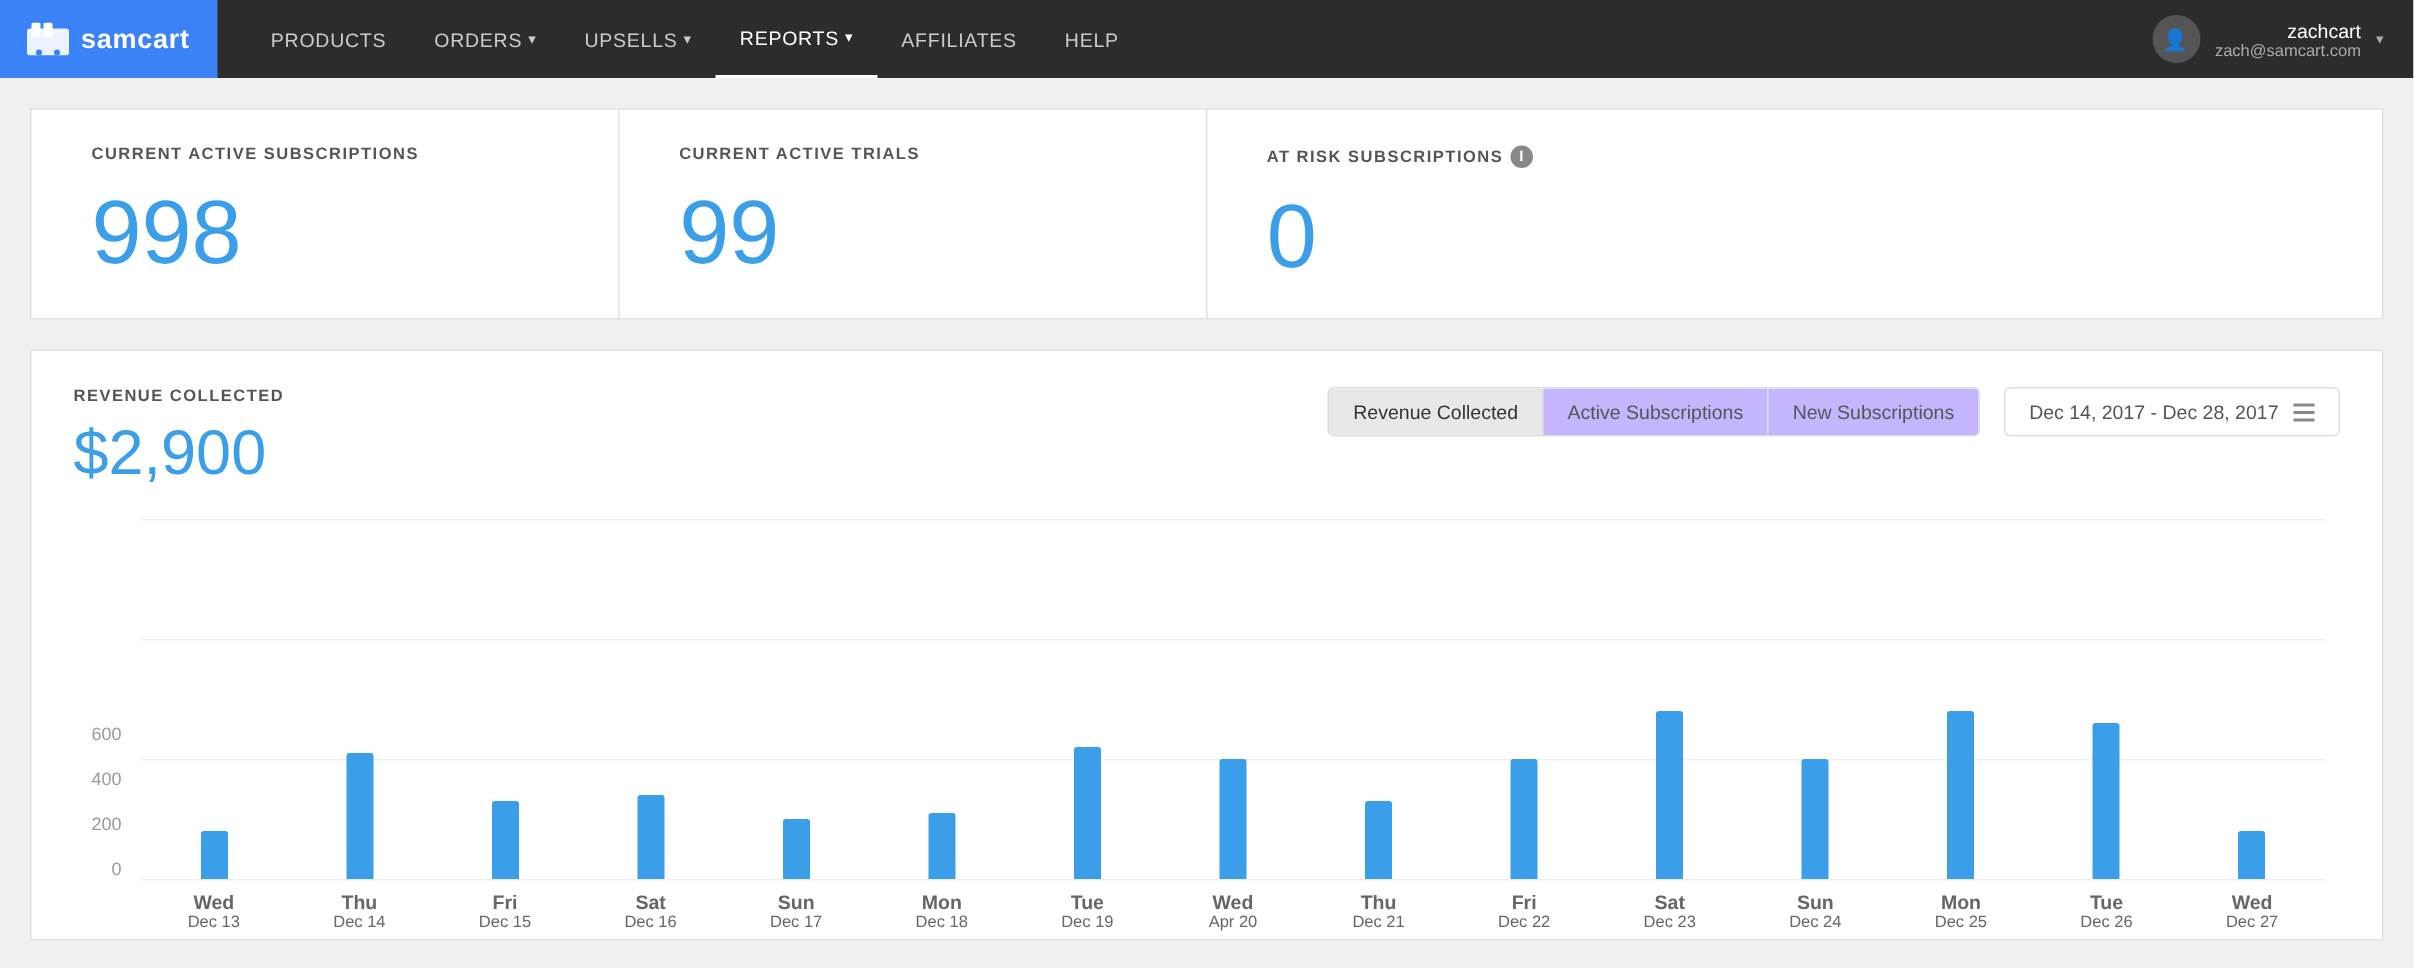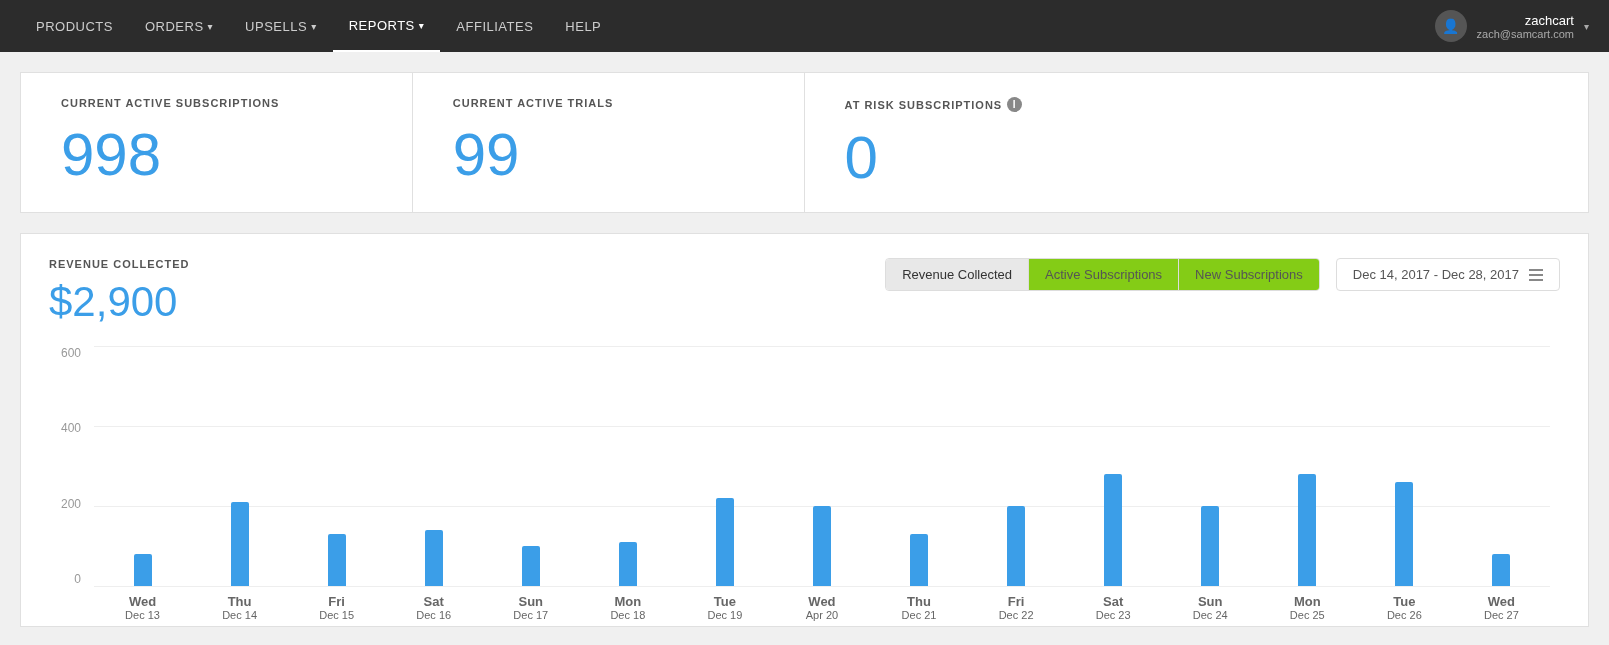--- a/index.html
+++ b/index.html
@@ -159,21 +159,21 @@
     .tab-group {
       display: flex;
       border: 1px solid #ddd;
       border-radius: 4px;
       overflow: hidden;
     }
     .tab-btn {
       padding: 8px 16px;
       font-size: 13px;
       color: #555;
-      background: #84cc16;
+      background: #c4b5fd;
       border: none;
       border-right: 1px solid #ddd;
       cursor: pointer;
     }
     .tab-btn:last-child { border-right: none; }
     .tab-btn.active {
       background: #e8e8e8;
       color: #333;
       font-weight: 500;
     }
@@ -207,22 +207,23 @@
       margin-top: 10px;
     }
     .chart-y-labels {
       position: absolute;
       left: 0;
       top: 0;
       bottom: 40px;
       width: 40px;
       display: flex;
       flex-direction: column;
-      justify-content: space-between;
+      justify-content: flex-end;
       padding-bottom: 0;
+      gap: 16px;
     }
     .y-label {
       font-size: 12px;
       color: #999;
       text-align: right;
       padding-right: 8px;
     }
     .chart-area {
       position: absolute;
       left: 45px;
@@ -283,20 +284,32 @@
     }
     .x-label-date {
       font-size: 11px;
       color: #666;
     }
   </style>
 </head>
 <body>
 
 <nav class="navbar">
+  <div class="navbar-brand">
+    <span class="brand-cart">
+      <svg viewBox="0 0 28 22" width="28" height="22">
+        <rect x="0" y="4" width="28" height="18" rx="2" fill="white" opacity="0.9"></rect>
+        <rect x="3" y="0" width="6" height="10" rx="1" fill="white"></rect>
+        <rect x="11" y="0" width="6" height="10" rx="1" fill="white"></rect>
+        <circle cx="8" cy="20" r="2" fill="#3b82f6"></circle>
+        <circle cx="20" cy="20" r="2" fill="#3b82f6"></circle>
+      </svg>
+    </span>
+    <span class="navbar-brand-name">samcart</span>
+  </div>
 
   <div class="nav-links">
     <a class="nav-link" href="#">
       <span>PRODUCTS</span>
     </a>
     <a class="nav-link" href="#">
       <span>ORDERS</span>
       <span class="caret">▾</span>
     </a>
     <a class="nav-link" href="#">

